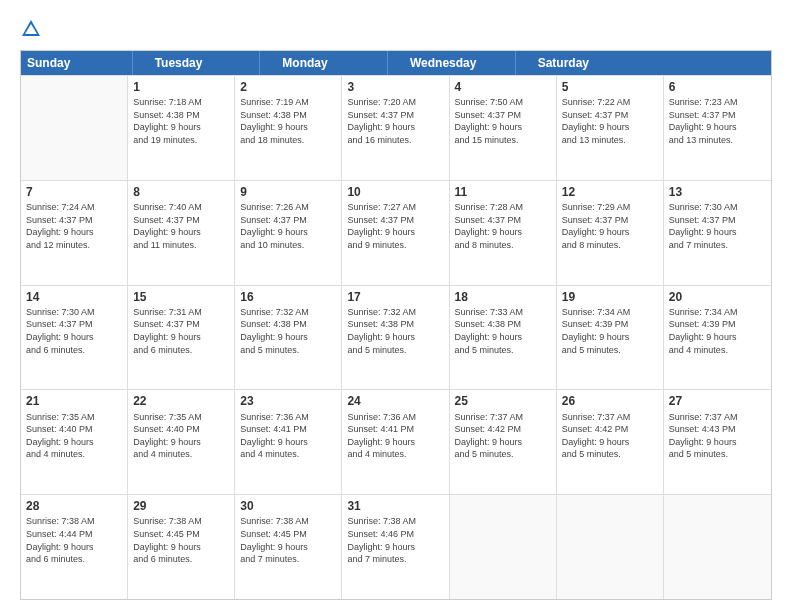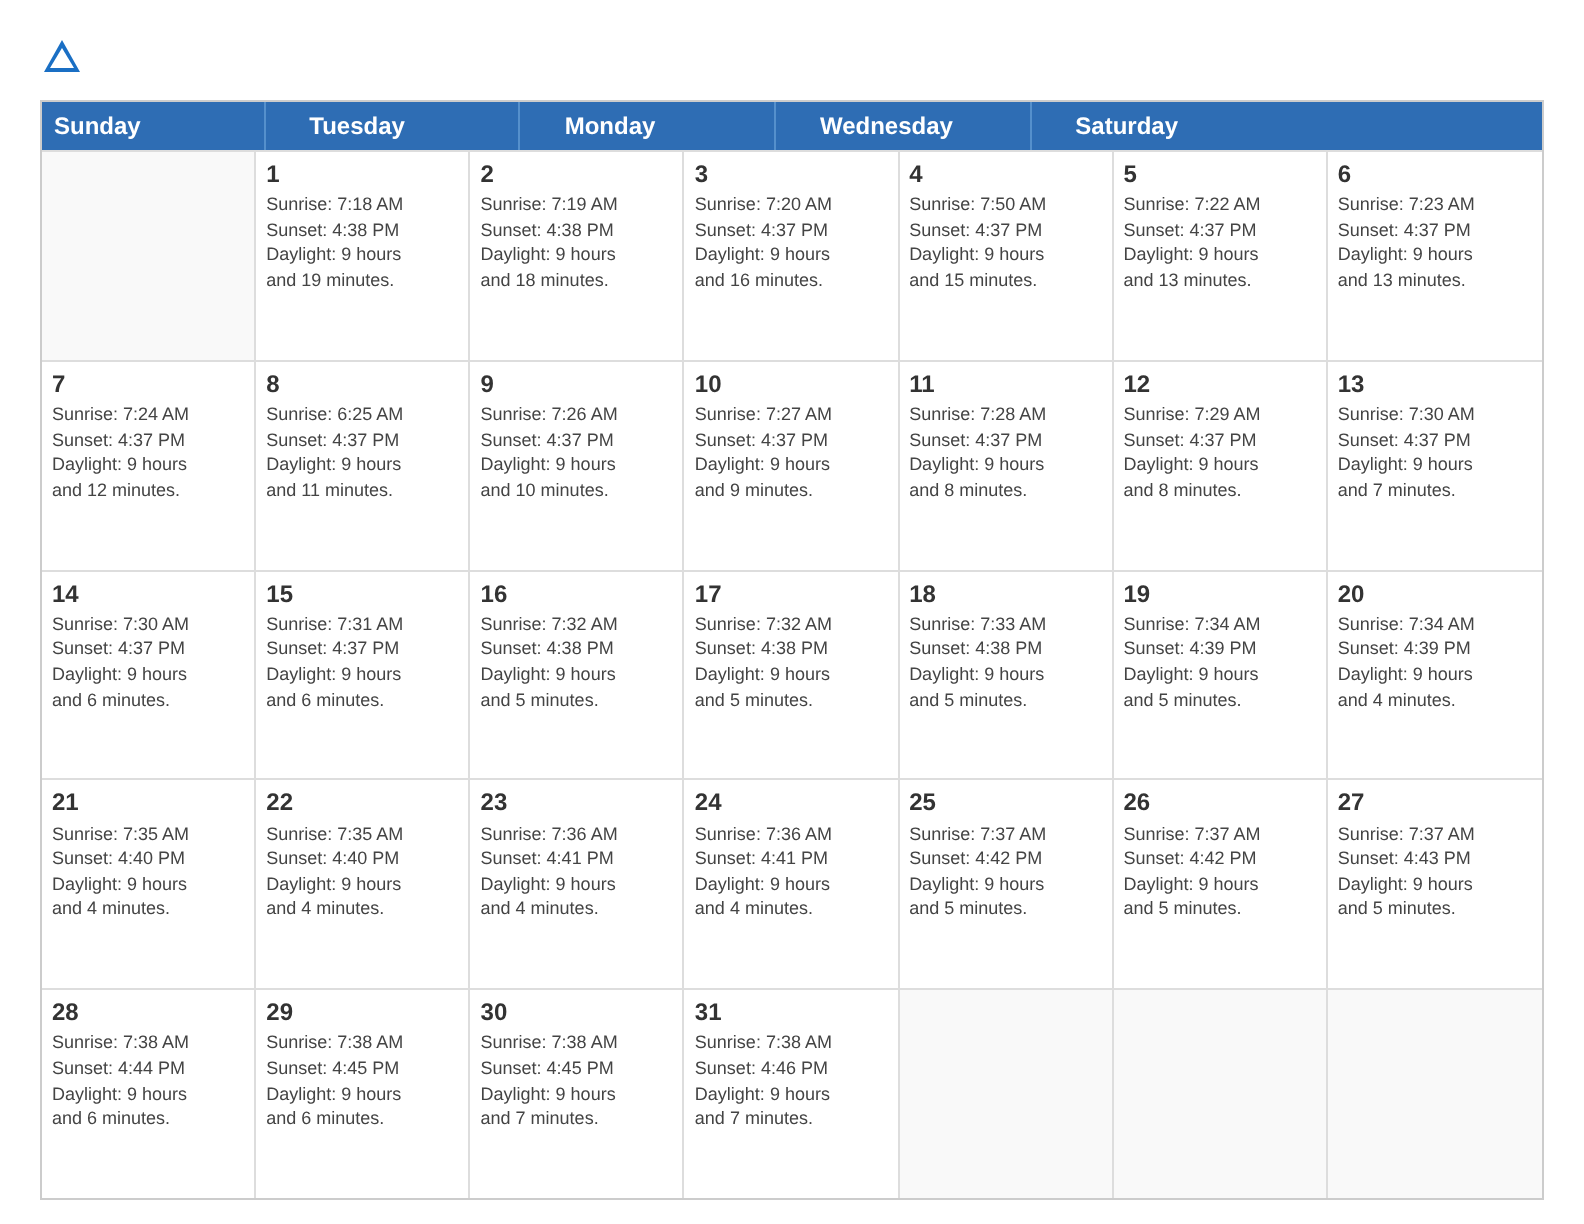--- a/index.html
+++ b/index.html
@@ -194,21 +194,21 @@
         <div class="cal-row">
           <div class="cal-cell">
             <span class="day-num">7</span>
             <div class="cell-text">Sunrise: 7:24 AM</div>
             <div class="cell-text">Sunset: 4:37 PM</div>
             <div class="cell-text">Daylight: 9 hours</div>
             <div class="cell-text">and 12 minutes.</div>
           </div>
           <div class="cal-cell">
             <span class="day-num">8</span>
-            <div class="cell-text">Sunrise: 6:25 AM</div>
+            <div class="cell-text">Sunrise: 7:40 AM</div>
             <div class="cell-text">Sunset: 4:37 PM</div>
             <div class="cell-text">Daylight: 9 hours</div>
             <div class="cell-text">and 11 minutes.</div>
           </div>
           <div class="cal-cell">
             <span class="day-num">9</span>
             <div class="cell-text">Sunrise: 7:26 AM</div>
             <div class="cell-text">Sunset: 4:37 PM</div>
             <div class="cell-text">Daylight: 9 hours</div>
             <div class="cell-text">and 10 minutes.</div>

